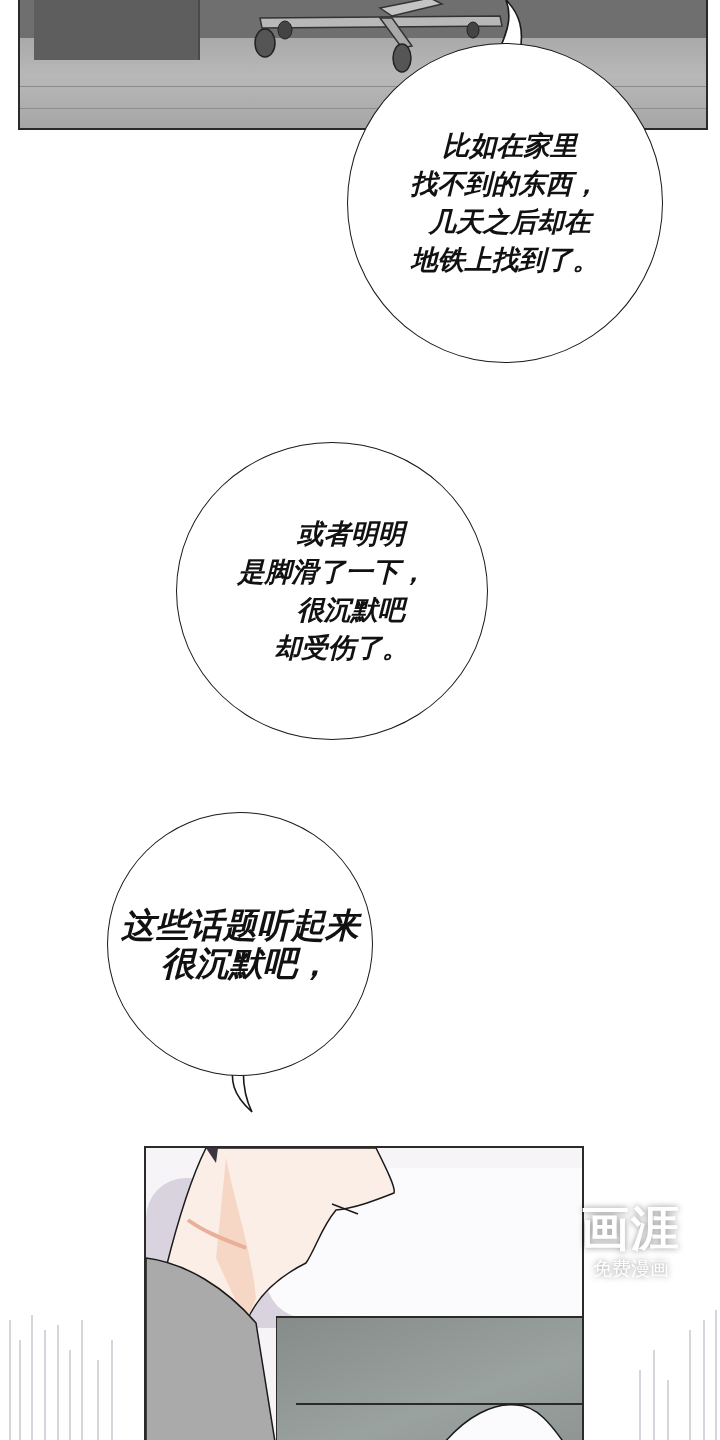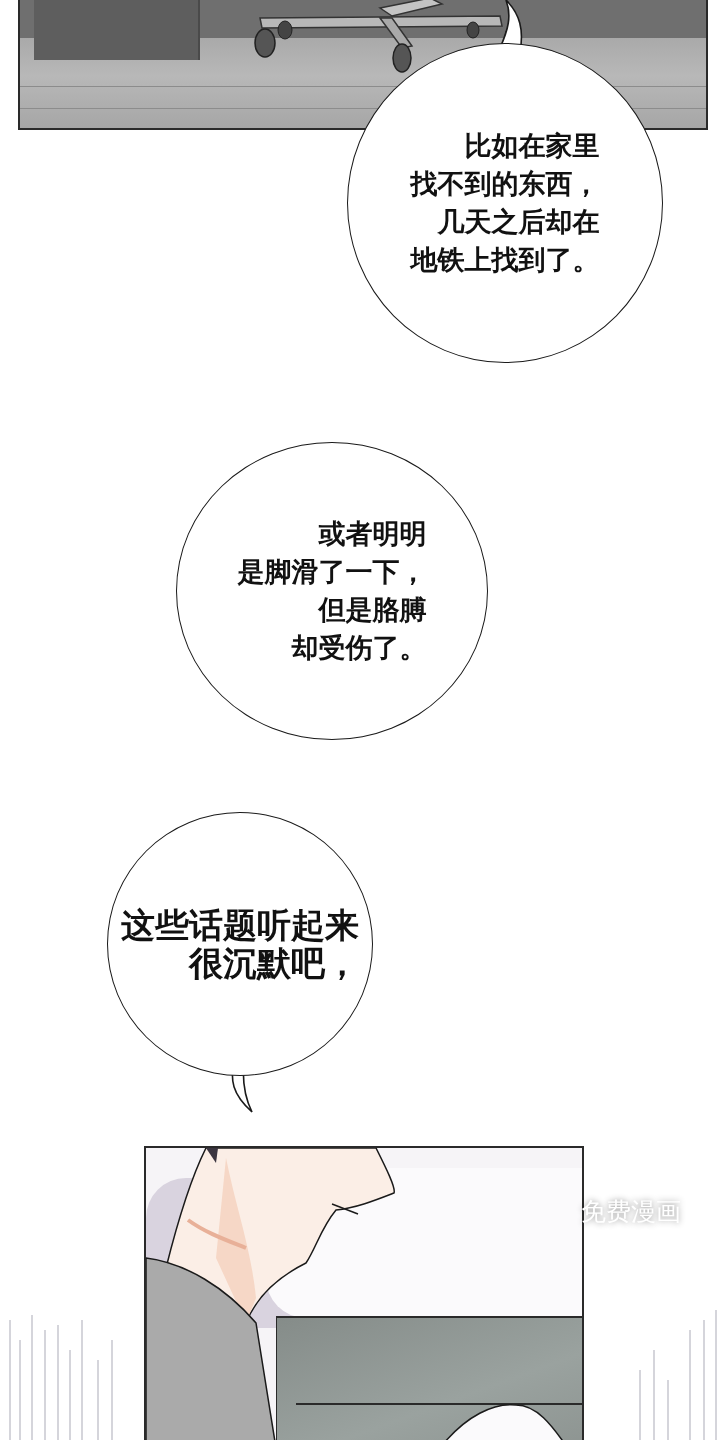--- a/index.html
+++ b/index.html
@@ -23,40 +23,40 @@
     .chair-svg { left: 160px; top: 0; }
 
     
     .bubble {
       background: #fff; border: 1.6px solid #1a1a1a; border-radius: 50%;
       display: flex; align-items: center; justify-content: center;
     }
     .bubble-text {
       font-family: "DejaVu Sans", sans-serif;
       font-weight: bold; color: #111; font-size: 27px; line-height: 38px;
-      white-space: pre; text-align: right;
+      white-space: pre; text-align: center; font-style: italic;
     }
 
     
     .panel2 {
       left: 144px; top: 1146px; width: 436px; height: 300px;
       border: 2px solid #2a2a2a; overflow: hidden;
       background: #f6f4f7;
     }
     .sheet { background: #fbfafc; }
     .shadow-lilac { background: #d9d3df; }
     .box-grey { background: linear-gradient(160deg, #858c89 0%, #9aa29f 60%, #8d9491 100%); }
 
     .watermark {
       left: 566px; top: 1200px; width: 130px; height: 100px;
       color: #ffffff; text-align: center;
       text-shadow: 0 0 6px rgba(0,0,0,0.45);
     }
     .wm-big { font-size: 48px; font-weight: bold; line-height: 56px; letter-spacing: 2px; }
-    .wm-small { font-size: 25px; line-height: 24px; }
+    .wm-small { font-size: 19px; line-height: 24px; }
 
     .speed-lines { top: 1310px; height: 130px; }
   </style>
 </head>
 <body>
 
 <div class="abs panel1">
   <div class="abs wall-strip"></div>
   <div class="abs cabinet"></div>
   <div class="abs floor-line" style="left:0;top:88px;width:686px;"></div>
@@ -80,21 +80,21 @@
 <div class="abs bubble" style="left:347px;top:43px;width:314px;height:318px;">
   <div class="bubble-text"> 比如在家里
 找不到的东西，
  几天之后却在
 地铁上找到了。</div>
 </div>
 
 <div class="abs bubble" style="left:176px;top:442px;width:310px;height:296px;">
   <div class="bubble-text">    或者明明
 是脚滑了一下，
-    但是胳膊
+    很沉默吧
   却受伤了。</div>
 </div>
 
 <svg class="abs" style="left:222px;top:1060px;" width="40" height="56">
   <path d="M12,0 C8,20 10,34 30,52 C22,36 20,20 22,0 Z" fill="#fff" stroke="#1a1a1a" stroke-width="1.6"></path>
 </svg>
 
 <div class="abs bubble" style="left:107px;top:812px;width:264px;height:262px;">
   <div class="bubble-text" style="font-size:34px;">这些话题听起来
  很沉默吧，</div>
@@ -136,14 +136,15 @@
     <path d="M0,110 C40,115 80,140 110,175 L130,300 L0,300 Z" fill="#aaaaaa" stroke="#1a1a1a" stroke-width="1.5"></path>
   </svg>
   <div class="abs box-grey" style="left:130px;top:168px;width:306px;height:132px;border-top:2px solid #2a2a2a;border-left:1.5px solid #2a2a2a;"></div>
   <div class="abs" style="left:150px;top:255px;width:286px;height:1.5px;background:#2a2a2a;"></div>
   <svg class="abs" style="left:290px;top:255px;" width="140" height="50">
     <path d="M0,50 C30,10 60,0 80,2 C100,2 115,20 135,50 Z" fill="#fbfafc" stroke="#1a1a1a" stroke-width="1.5"></path>
   </svg>
 </div>
 
 <div class="abs watermark">
+  <div class="wm-big">画涯</div>
   <div class="wm-small">免费漫画</div>
 </div>
 
 </body></html>

